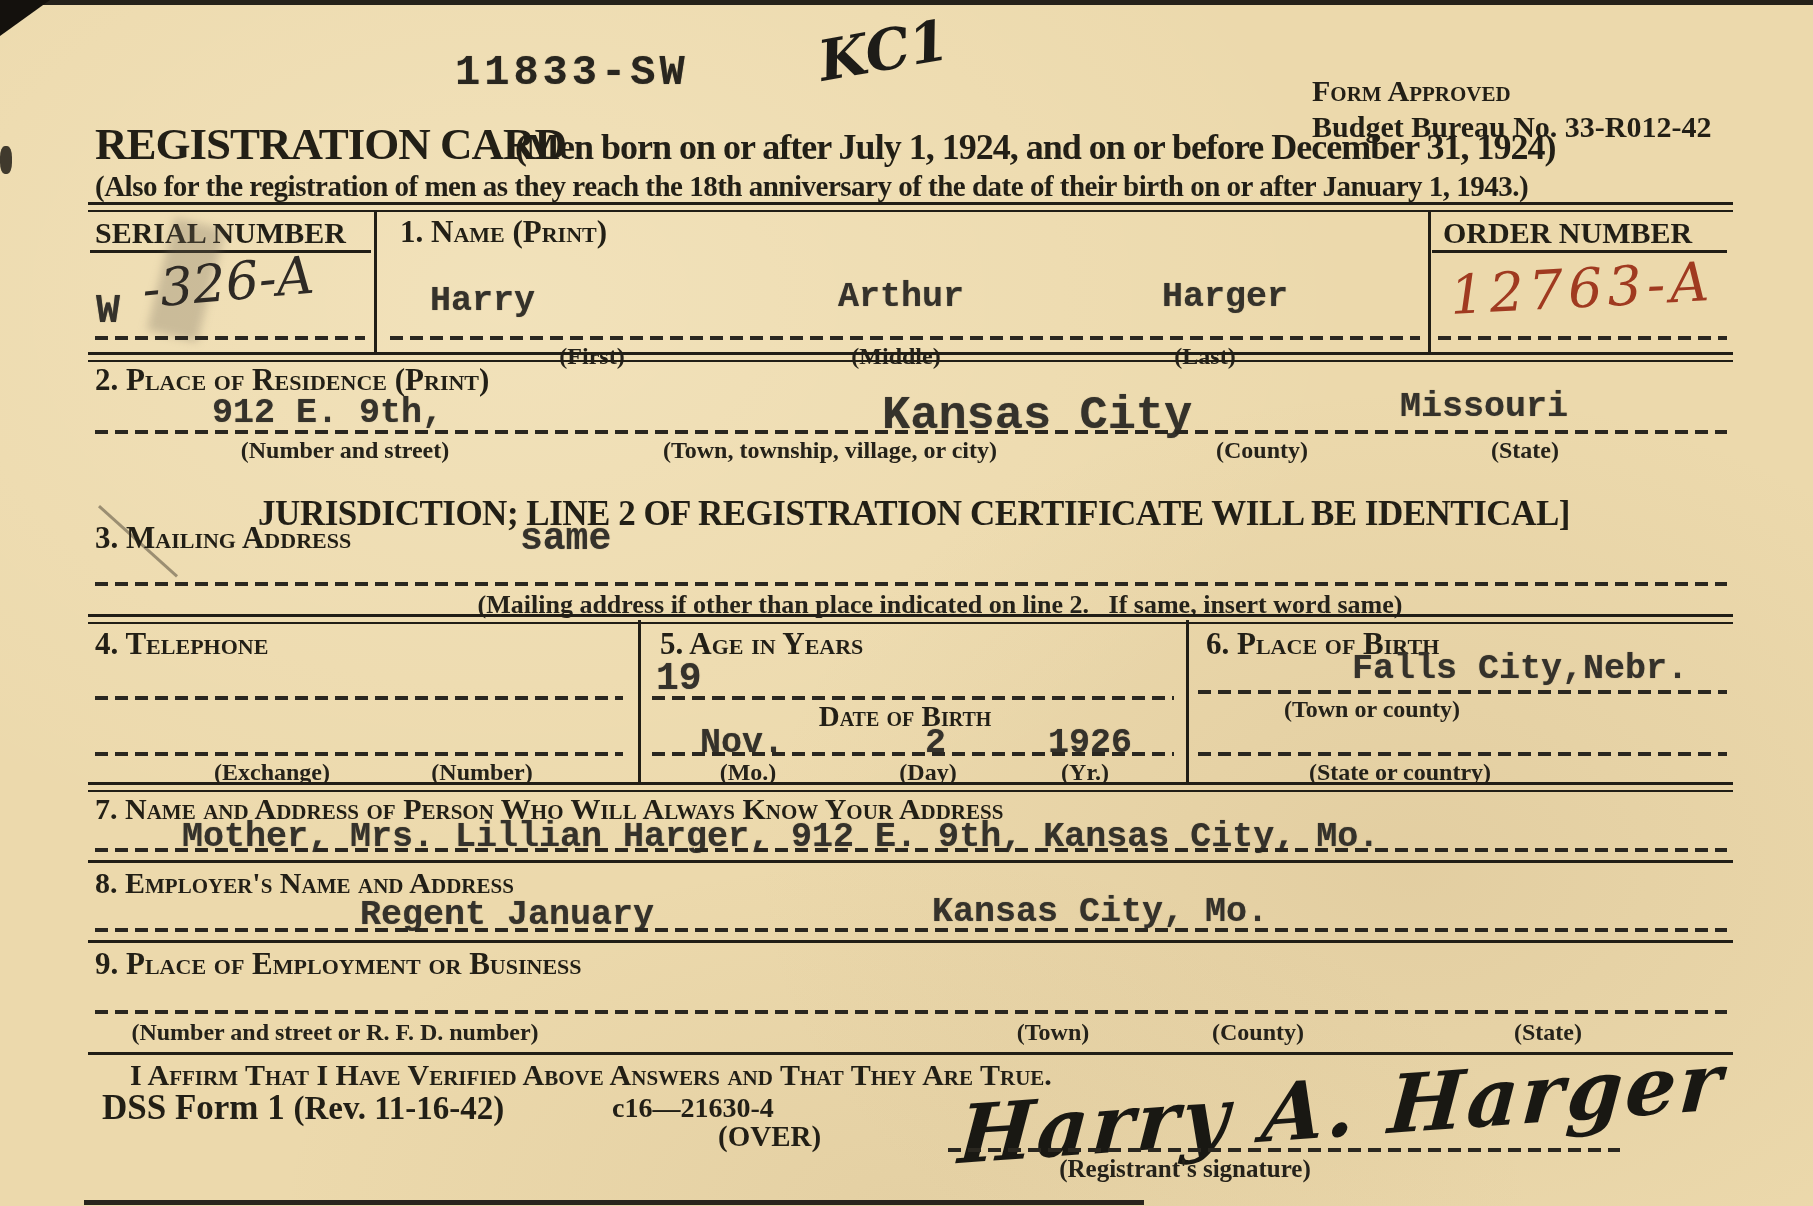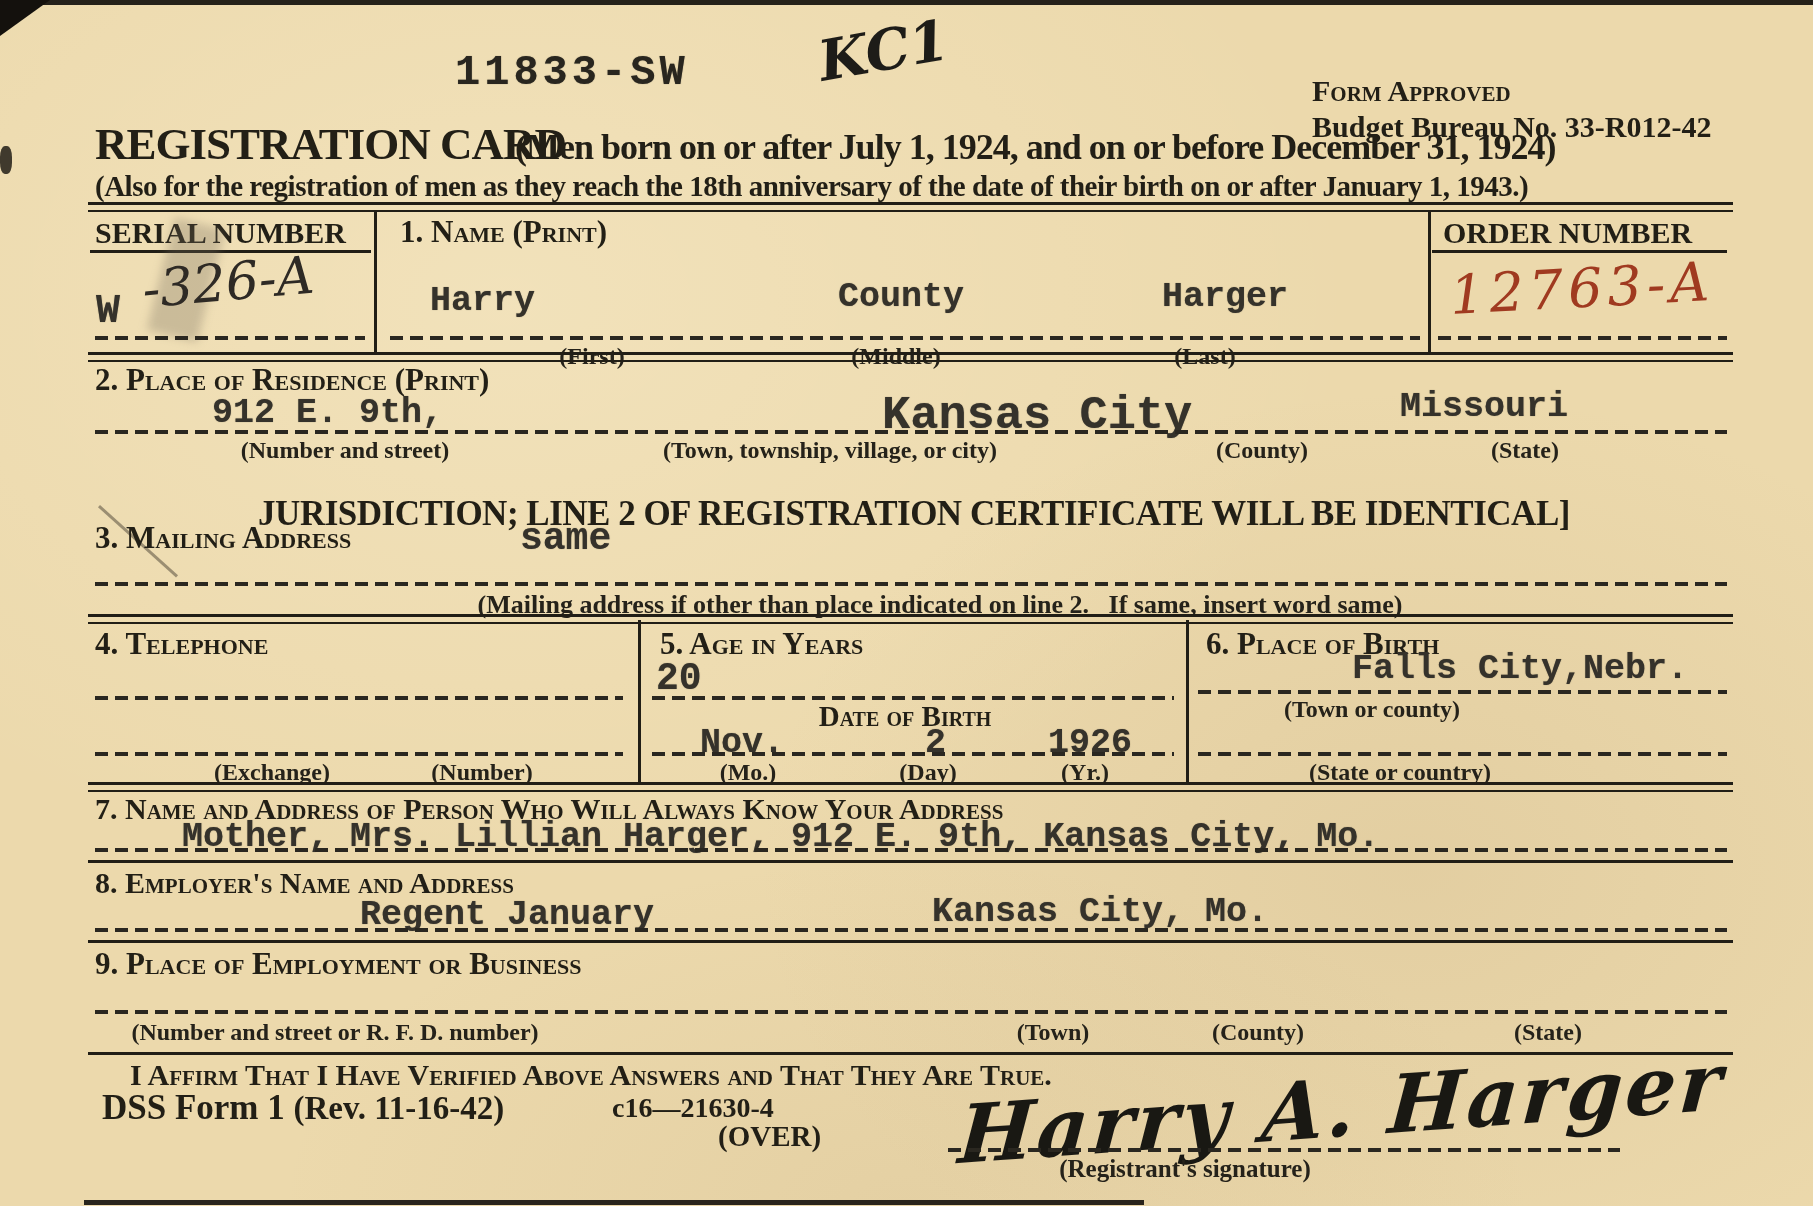--- a/index.html
+++ b/index.html
@@ -54,21 +54,21 @@
 
   <div class="abs label" style="left:95px;top:218px;font-size:30px;">SERIAL NUMBER</div>
   <div class="abs rule" style="left:90px;top:250px;width:281px;"></div>
   <div class="abs typed" style="left:96px;top:292px;font-size:40px;">W</div>
   <div class="abs" style="left:160px;top:222px;width:52px;height:116px;background:rgba(115,105,90,.30);filter:blur(5px);transform:rotate(14deg);"></div>
   <div class="abs hand" style="left:142px;top:256px;font-size:52px;transform:rotate(-5deg);color:#2e2a25;">-326-A</div>
   <div class="abs dash" style="left:95px;top:336px;width:270px;"></div>
 
   <div class="abs label sc" style="left:400px;top:216px;font-size:31px;">1. Name (Print)</div>
   <div class="abs typed" style="left:430px;top:284px;font-size:35px;">Harry</div>
-  <div class="abs typed" style="left:838px;top:280px;font-size:35px;">County</div>
+  <div class="abs typed" style="left:838px;top:280px;font-size:35px;">Arthur</div>
   <div class="abs typed" style="left:1162px;top:280px;font-size:35px;">Harger</div>
   <div class="abs dash" style="left:390px;top:336px;width:1030px;"></div>
   <div class="abs caption" style="left:592px;top:344px;">(First)</div>
   <div class="abs caption" style="left:896px;top:344px;">(Middle)</div>
   <div class="abs caption" style="left:1205px;top:344px;">(Last)</div>
 
   <div class="abs label" style="left:1443px;top:218px;font-size:30px;">ORDER NUMBER</div>
   <div class="abs rule" style="left:1432px;top:250px;width:295px;"></div>
   <div class="abs hand" style="left:1450px;top:262px;font-size:54px;letter-spacing:5px;transform:rotate(-3deg);color:#a03a20;">12763-A</div>
   <div class="abs dash" style="left:1438px;top:336px;width:289px;"></div>
@@ -96,21 +96,21 @@
   <div class="abs vrule" style="left:638px;top:620px;height:162px;"></div>
   <div class="abs vrule" style="left:1186px;top:620px;height:162px;"></div>
 
   <div class="abs label sc" style="left:95px;top:628px;font-size:31px;">4. Telephone</div>
   <div class="abs dash" style="left:95px;top:696px;width:528px;"></div>
   <div class="abs dash" style="left:95px;top:752px;width:528px;"></div>
   <div class="abs caption" style="left:272px;top:760px;">(Exchange)</div>
   <div class="abs caption" style="left:482px;top:760px;">(Number)</div>
 
   <div class="abs label sc" style="left:660px;top:628px;font-size:31px;">5. Age in Years</div>
-  <div class="abs typed" style="left:656px;top:660px;font-size:38px;">20</div>
+  <div class="abs typed" style="left:656px;top:660px;font-size:38px;">19</div>
   <div class="abs dash" style="left:652px;top:696px;width:522px;"></div>
   <div class="abs label sc" style="left:905px;top:702px;font-size:29px;transform:translateX(-50%);">Date of Birth</div>
   <div class="abs typed" style="left:700px;top:726px;font-size:35px;text-align:center;">Nov.</div>
   <div class="abs typed" style="left:925px;top:726px;font-size:35px;">2</div>
   <div class="abs typed" style="left:1048px;top:726px;font-size:35px;">1926</div>
   <div class="abs dash" style="left:652px;top:752px;width:522px;"></div>
   <div class="abs caption" style="left:748px;top:760px;">(Mo.)</div>
   <div class="abs caption" style="left:928px;top:760px;">(Day)</div>
   <div class="abs caption" style="left:1085px;top:760px;">(Yr.)</div>
 

